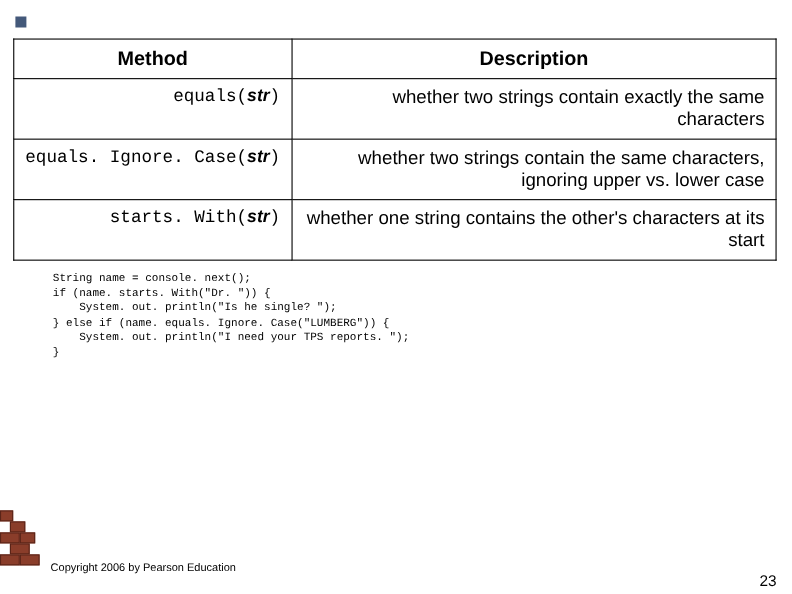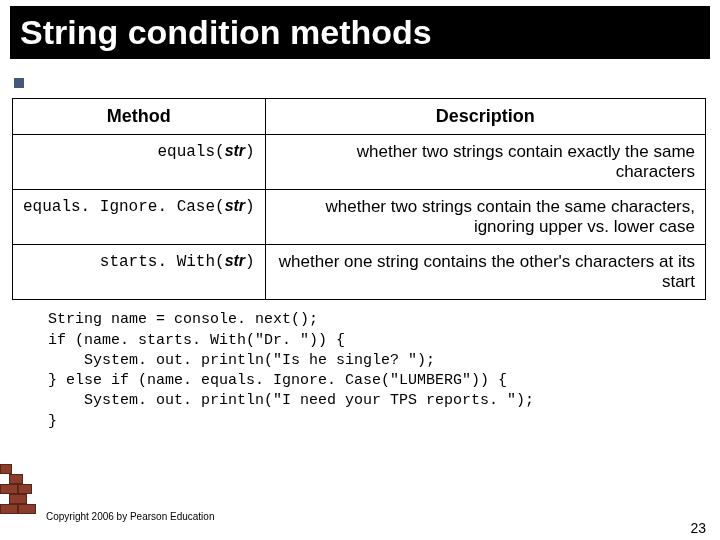--- a/index.html
+++ b/index.html
@@ -8,38 +8,37 @@
   .title-bar { background: #000; color: #fff; font-weight: bold; font-size: 34px; padding: 8px 10px; margin: 6px 10px 10px 10px; line-height: 1.1; }
   .intro { font-size: 20px; margin: 6px 14px 10px 14px; display: flex; align-items: flex-start; }
   .bullet { display: inline-block; width: 10px; height: 10px; background: #44597a; margin-top: 9px; margin-right: 10px; flex: 0 0 auto; }
   .intro-text { line-height: 1.3; }
   .intro-text .code { font-family: "Courier New", monospace; font-size: 20px; }
   table.methods { border-collapse: collapse; width: 694px; margin: 4px 8px 10px 12px; font-size: 17px; }
   table.methods th, table.methods td { border: 1.5px solid #000; padding: 7px 10px; vertical-align: top; text-align: right; }
   table.methods th { font-weight: bold; text-align: center; font-size: 18px; }
   table.methods td.method-cell { font-family: "Courier New", monospace; font-size: 16px; white-space: nowrap; }
   .param { font-style: italic; font-weight: bold; font-family: Verdana, Geneva, sans-serif; }
-  .codeblock { font-family: "Courier New", monospace; font-size: 15px; line-height: 1.35; margin: 6px 0 0 48px; white-space: pre; }
+  .codeblock { font-family: "Courier New", monospace; font-size: 10px; line-height: 1.35; margin: 6px 0 0 48px; white-space: pre; }
   .footer { position: absolute; bottom: 24px; left: 46px; font-size: 10px; color: #000; }
   .pagenum { position: absolute; bottom: 10px; right: 14px; font-size: 14px; }
   .brick-deco { position: absolute; left: 0; bottom: 32px; width: 36px; height: 50px; }
   .brick-deco .b { position: absolute; background: #8a3d2a; border: 1px solid #5a2418; }
   .b1 { left:0; bottom:0; width:18px; height:10px; }
   .b2 { left:18px; bottom:0; width:18px; height:10px; }
   .b3 { left:9px; bottom:10px; width:18px; height:10px; }
   .b4 { left:0; bottom:20px; width:18px; height:10px; }
   .b5 { left:18px; bottom:20px; width:14px; height:10px; }
   .b6 { left:9px; bottom:30px; width:14px; height:10px; }
   .b7 { left:0; bottom:40px; width:12px; height:10px; }
 </style>
 </head>
 <body>
 <div class="slide">
 
-<div class="title-bar">String condition methods</div>
 
 <div class="intro">
   <span class="bullet"></span>
 </div>
 
 <table class="methods">
   <thead>
     <tr>
       <th>Method</th>
       <th>Description</th>

